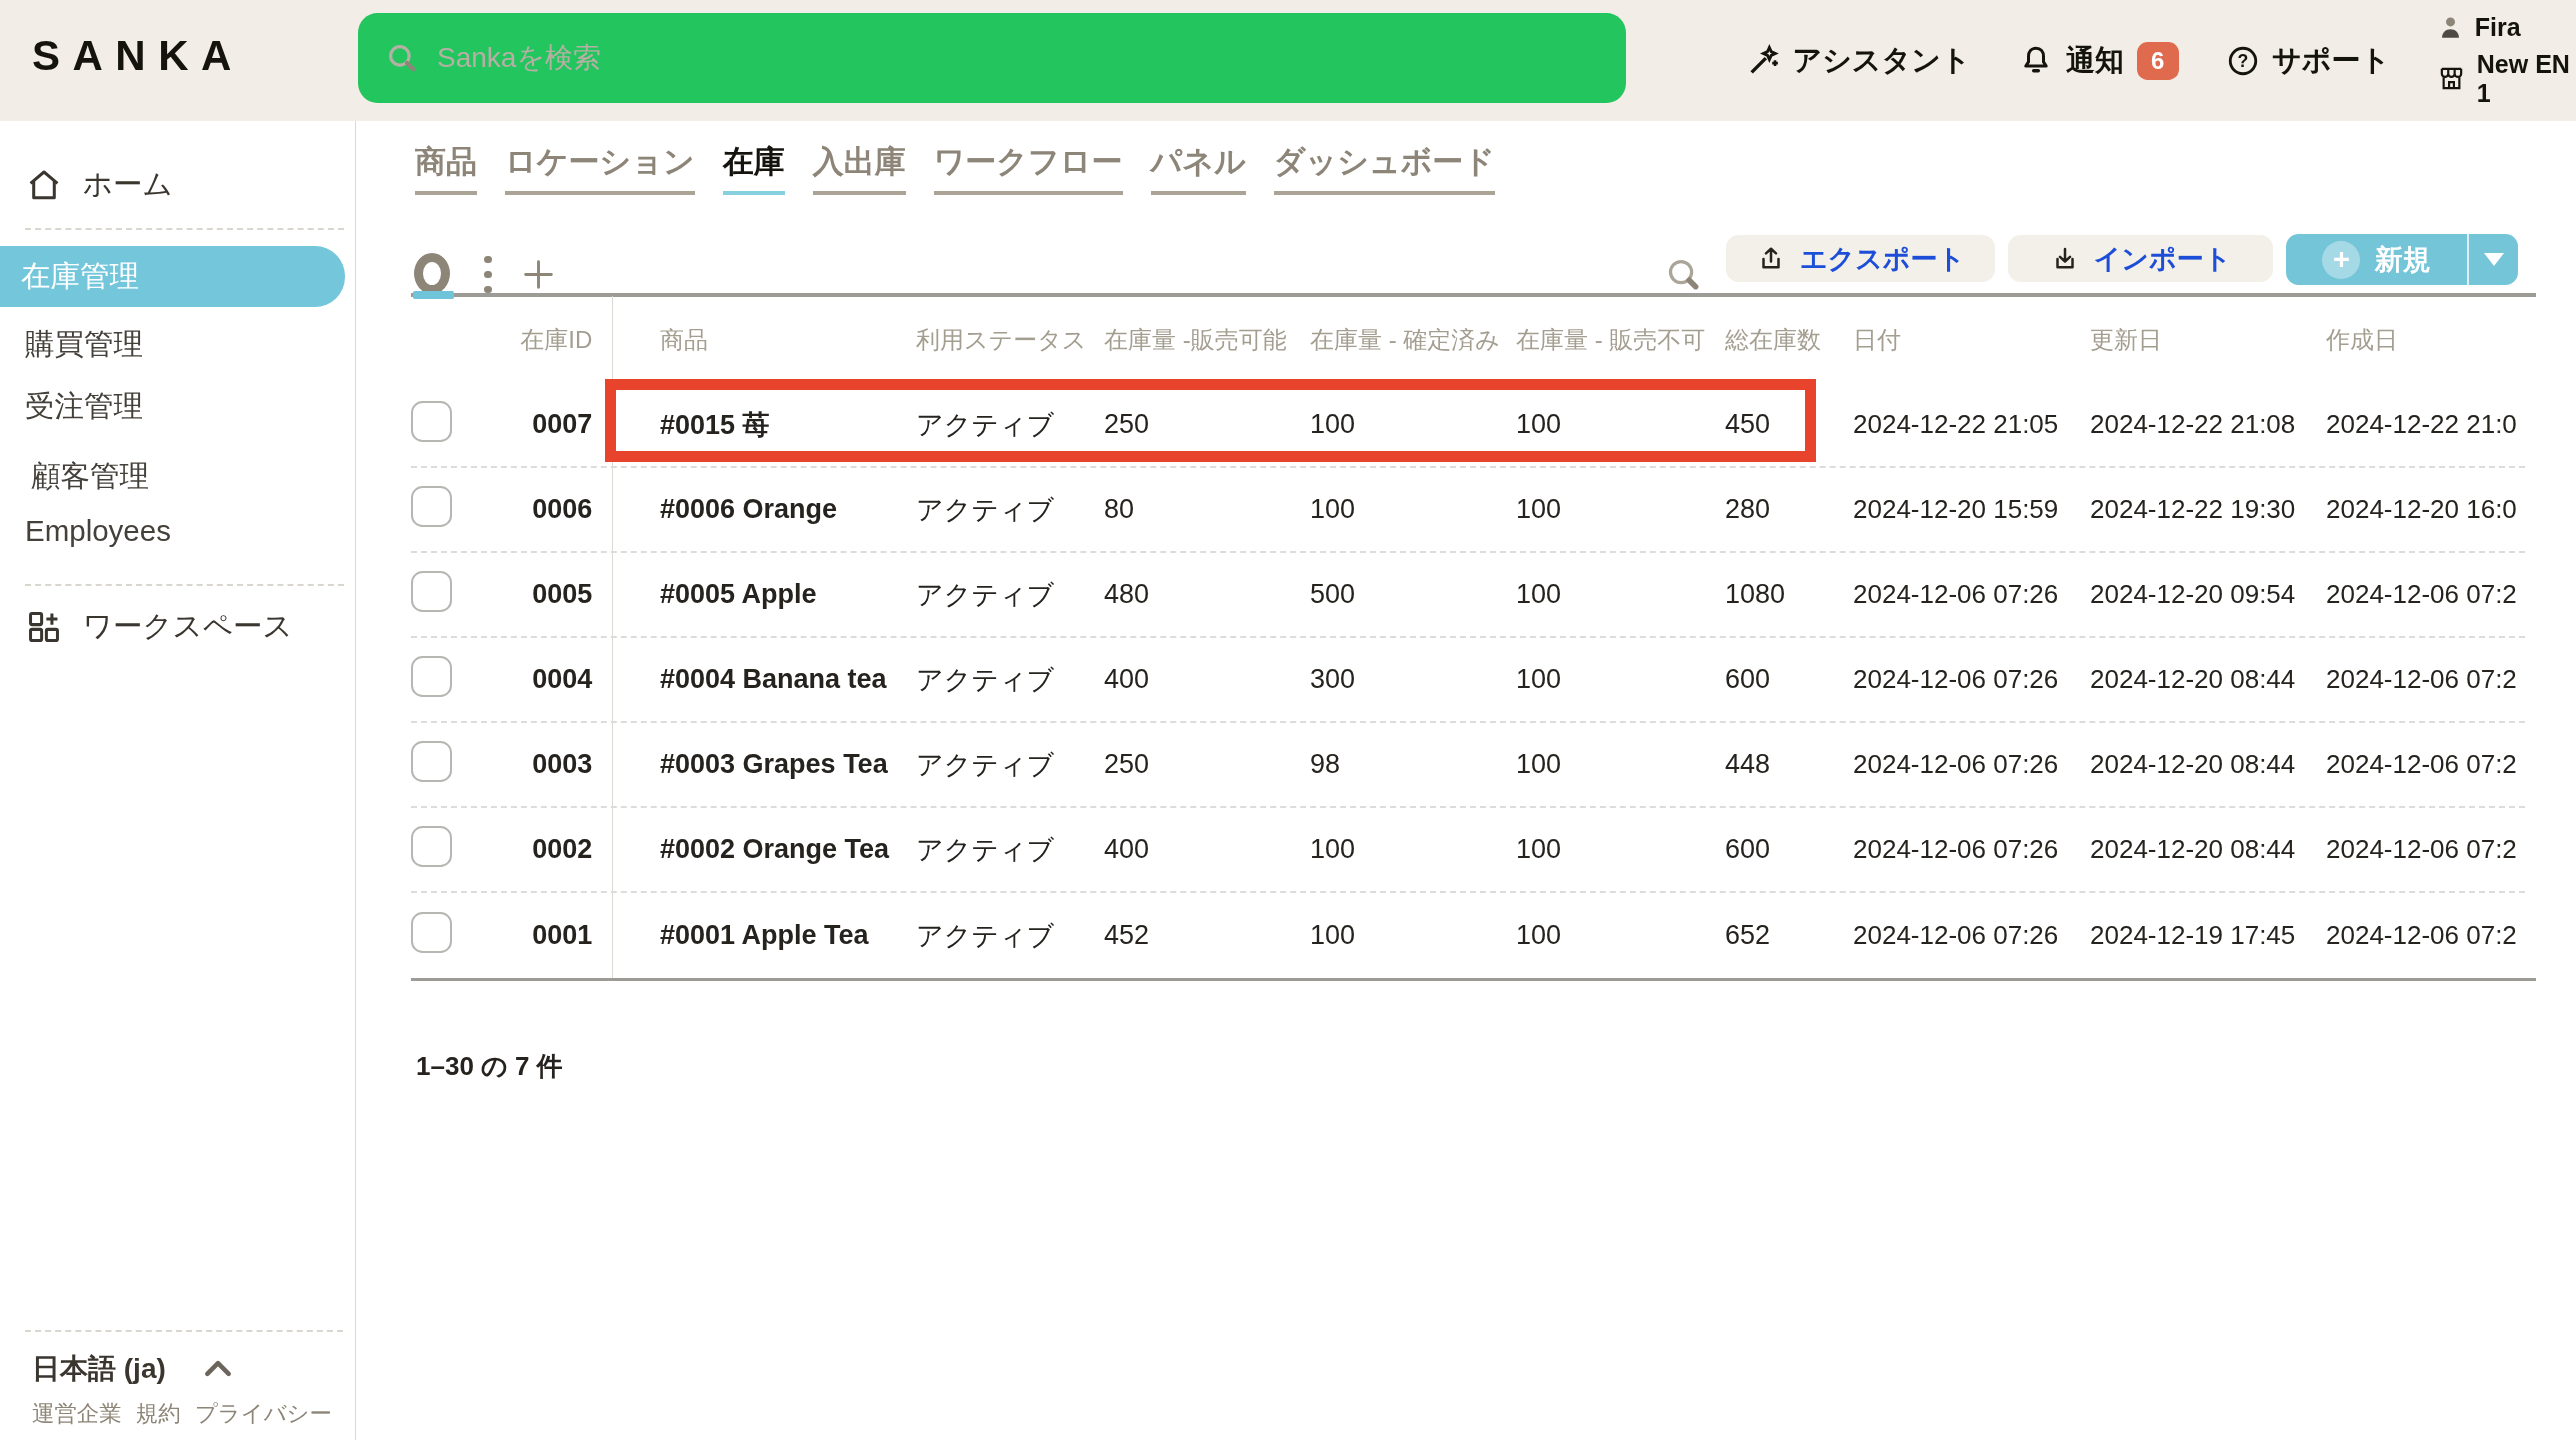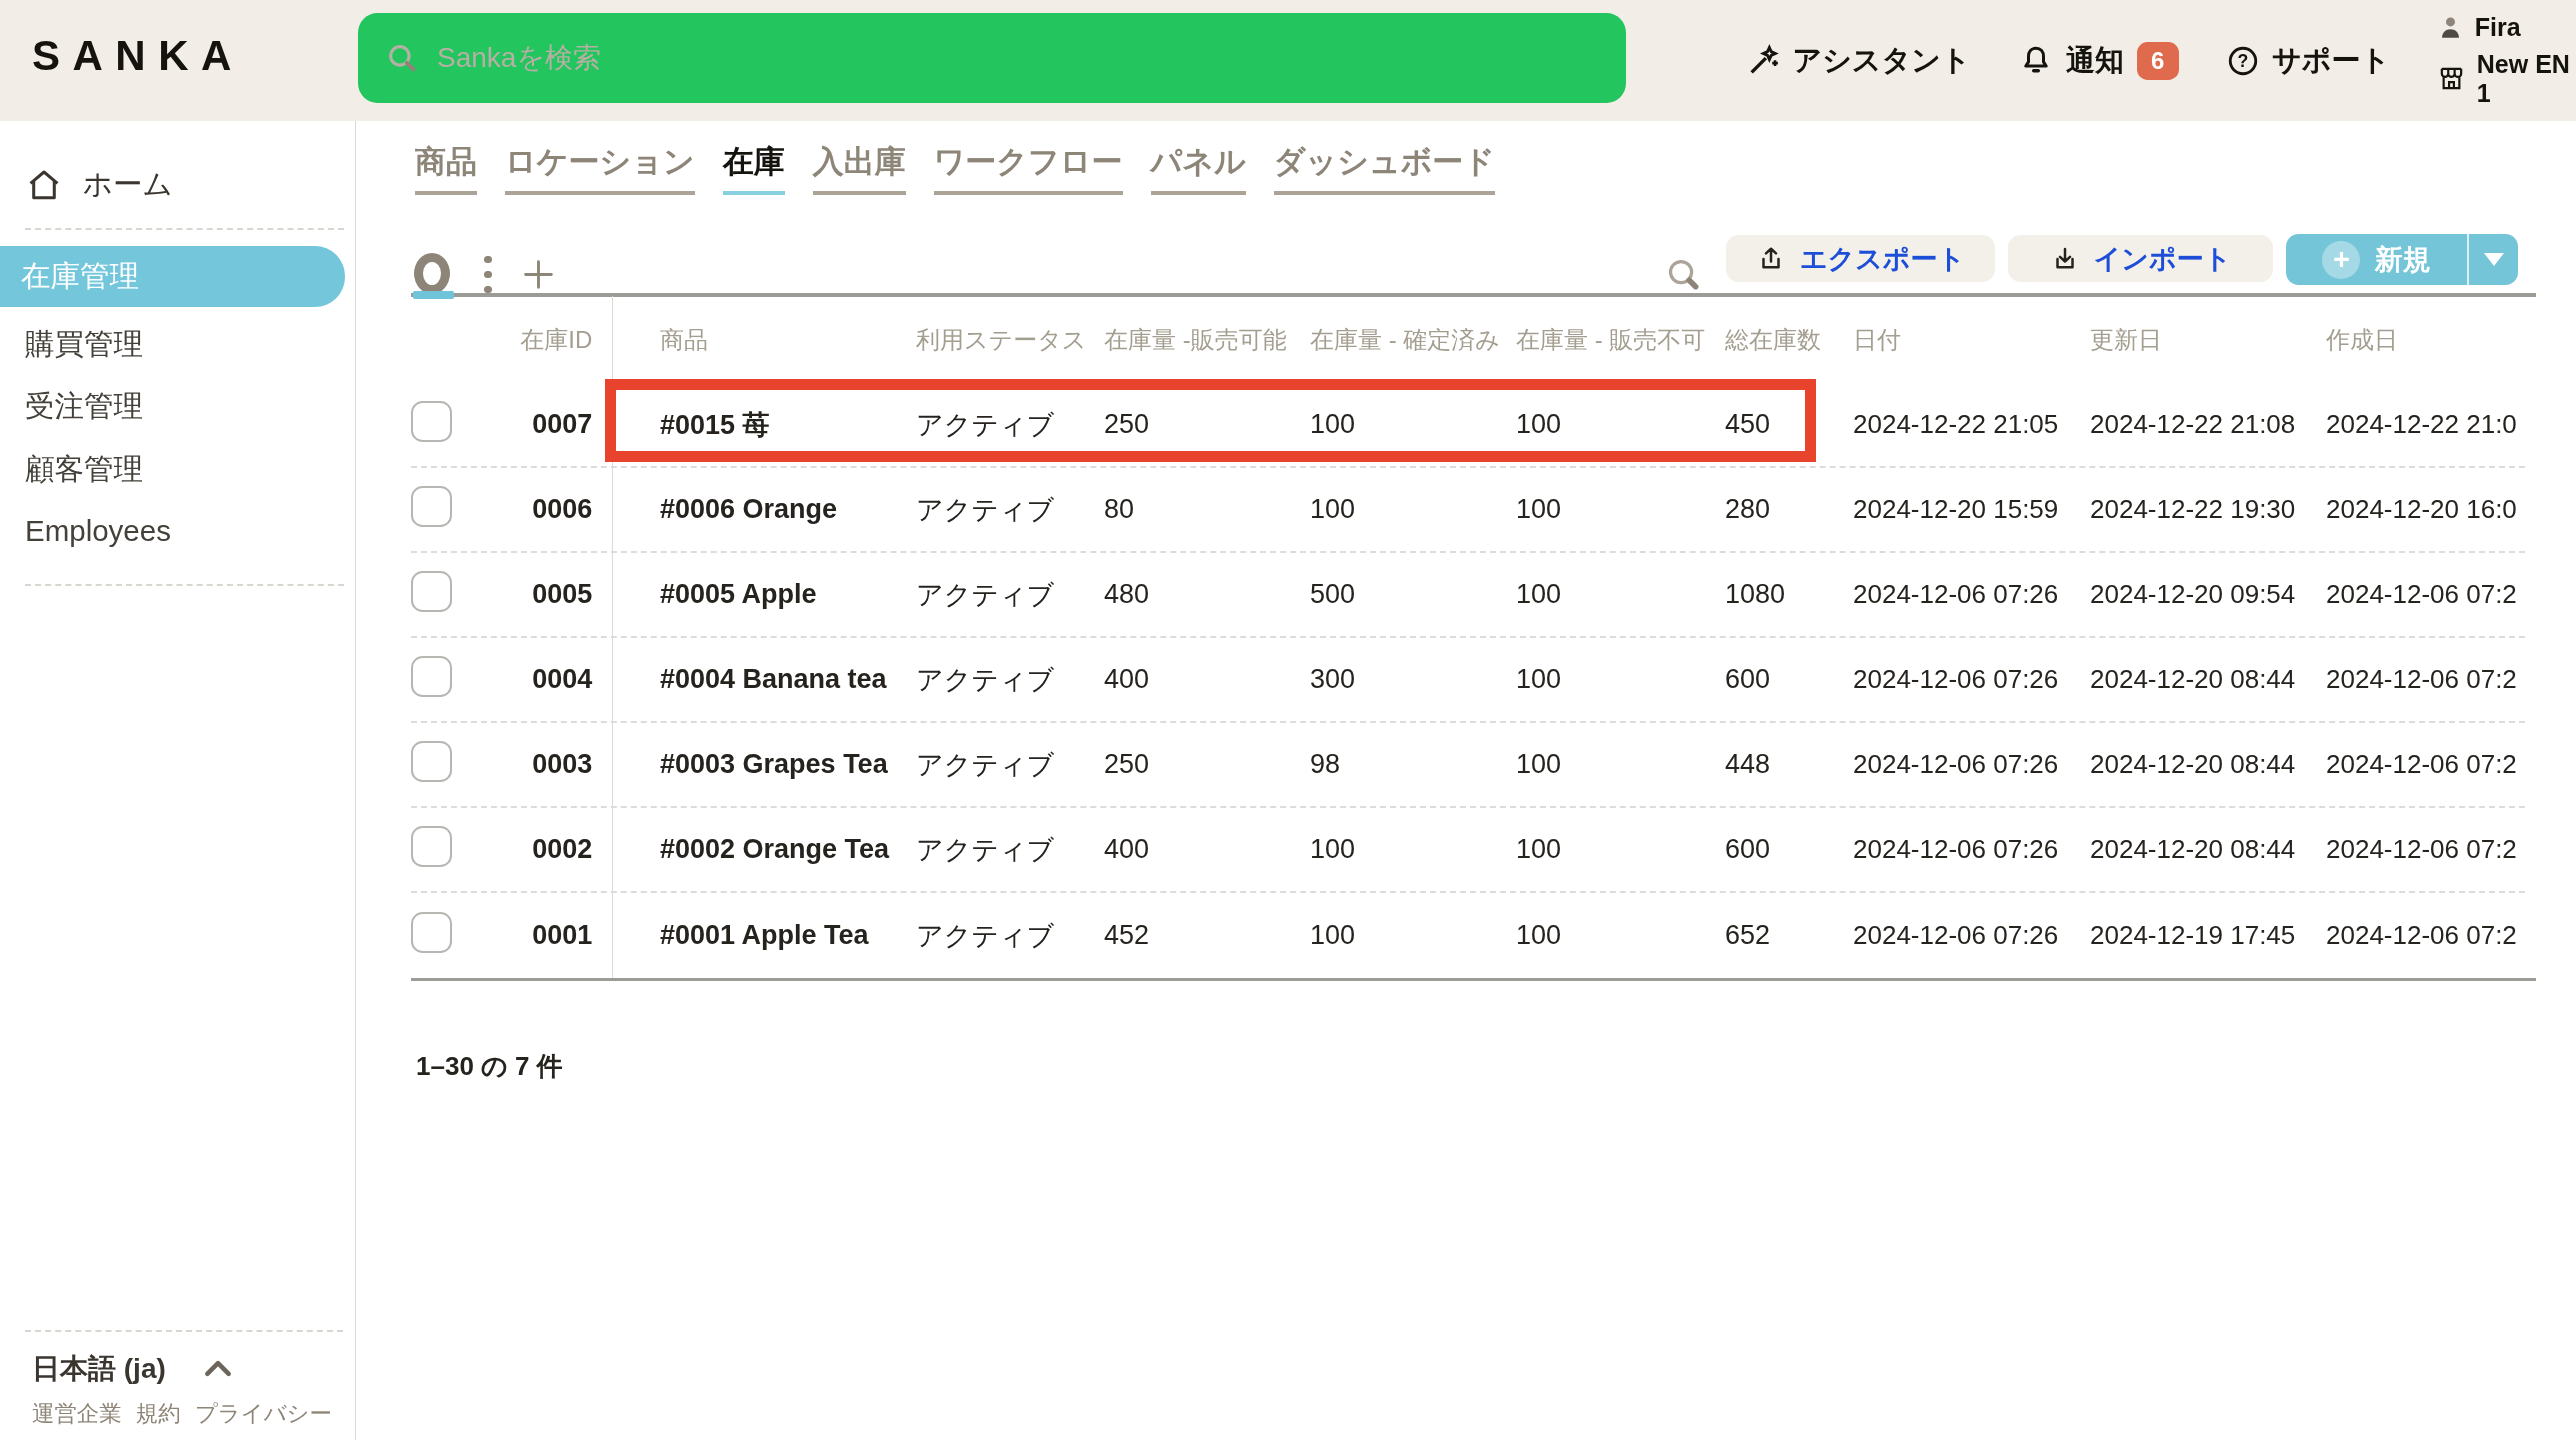--- a/index.html
+++ b/index.html
@@ -49,21 +49,21 @@
   .side-item .txt { white-space:nowrap; }
   .si-home { top:39px; color:#3a362f; }
   .si-home .txt { margin-left:0px; }
   .side-div { position:absolute; left:25px; right:10.7px; border-top:2.7px dashed #d9d6cf; }
   .sd-1 { top:107px; }
   .sd-2 { top:463px; }
   .si-pill {
     top:125px; height:61px; width:345px; background:#74c7db; color:#ffffff;
     border-radius:0 30px 30px 0; padding-left:21px; font-size:29.5px;
   }
-  .si-2 { top:199px; } .si-3 { top:261px; } .si-4 { top:324px; } .si-5 { top:385px; }
+  .si-2 { top:199px; } .si-3 { top:261px; } .si-4 { top:331px;margin-left:6px; } .si-5 { top:385px; }
   .si-ws { top:481px; color:#3a362f; }
   .side-footer { position:absolute; left:0; right:12.5px; bottom:0; height:111px;padding-left:15px; }
   .side-footer .ft-div { position:absolute; top:0; left:25px; right:0; border-top:2.7px dashed #d9d6cf; }
   .lang-row { position:absolute; left:32px; top:19.7px; display:flex; align-items:center; gap:36px; font-size:28px; font-weight:700; color:#3a362f; cursor:pointer; }
   .legal-row { position:absolute; left:32px; top:68px; display:flex; gap:14.3px; font-size:22.4px; color:#8d8577; }
   .legal-row span { cursor:pointer; }
 
   
   .main { position:absolute; left:356px; top:121px; right:0; bottom:0; background:#ffffff; overflow:hidden; }
 
@@ -230,20 +230,31 @@
   </div>
   <div class="side-item si-4">
     <span class="txt">顧客管理</span>
   </div>
   <div class="side-item si-5">
     <span class="txt">Employees</span>
   </div>
 
   <div class="side-div sd-2"></div>
 
+  <div class="side-item si-ws">
+    <span>
+      <svg class="icn" width="38" height="38" viewBox="0 0 24 24" fill="none" stroke="#3a362f" stroke-width="1.9">
+          <rect x="3.5" y="3.5" width="7" height="7" rx="1"></rect>
+          <rect x="3.5" y="13.5" width="7" height="7" rx="1"></rect>
+          <rect x="13.5" y="13.5" width="7" height="7" rx="1"></rect>
+          <path d="M17 3.5 v7 M13.5 7 h7"></path>
+        </svg>
+    </span>
+    <span class="txt">ワークスペース</span>
+  </div>
 
   <div class="side-footer">
     <div class="ft-div"></div>
     <div class="lang-row">
       <span>日本語 (ja)</span>
       <span>
         <svg class="icn" width="32" height="23" viewBox="0 0 24 16" fill="none" stroke="#6b655b" stroke-width="3.4" stroke-linecap="round" stroke-linejoin="round">
             <path d="M4 12 L12 4 L20 12"></path>
           </svg>
       </span>

